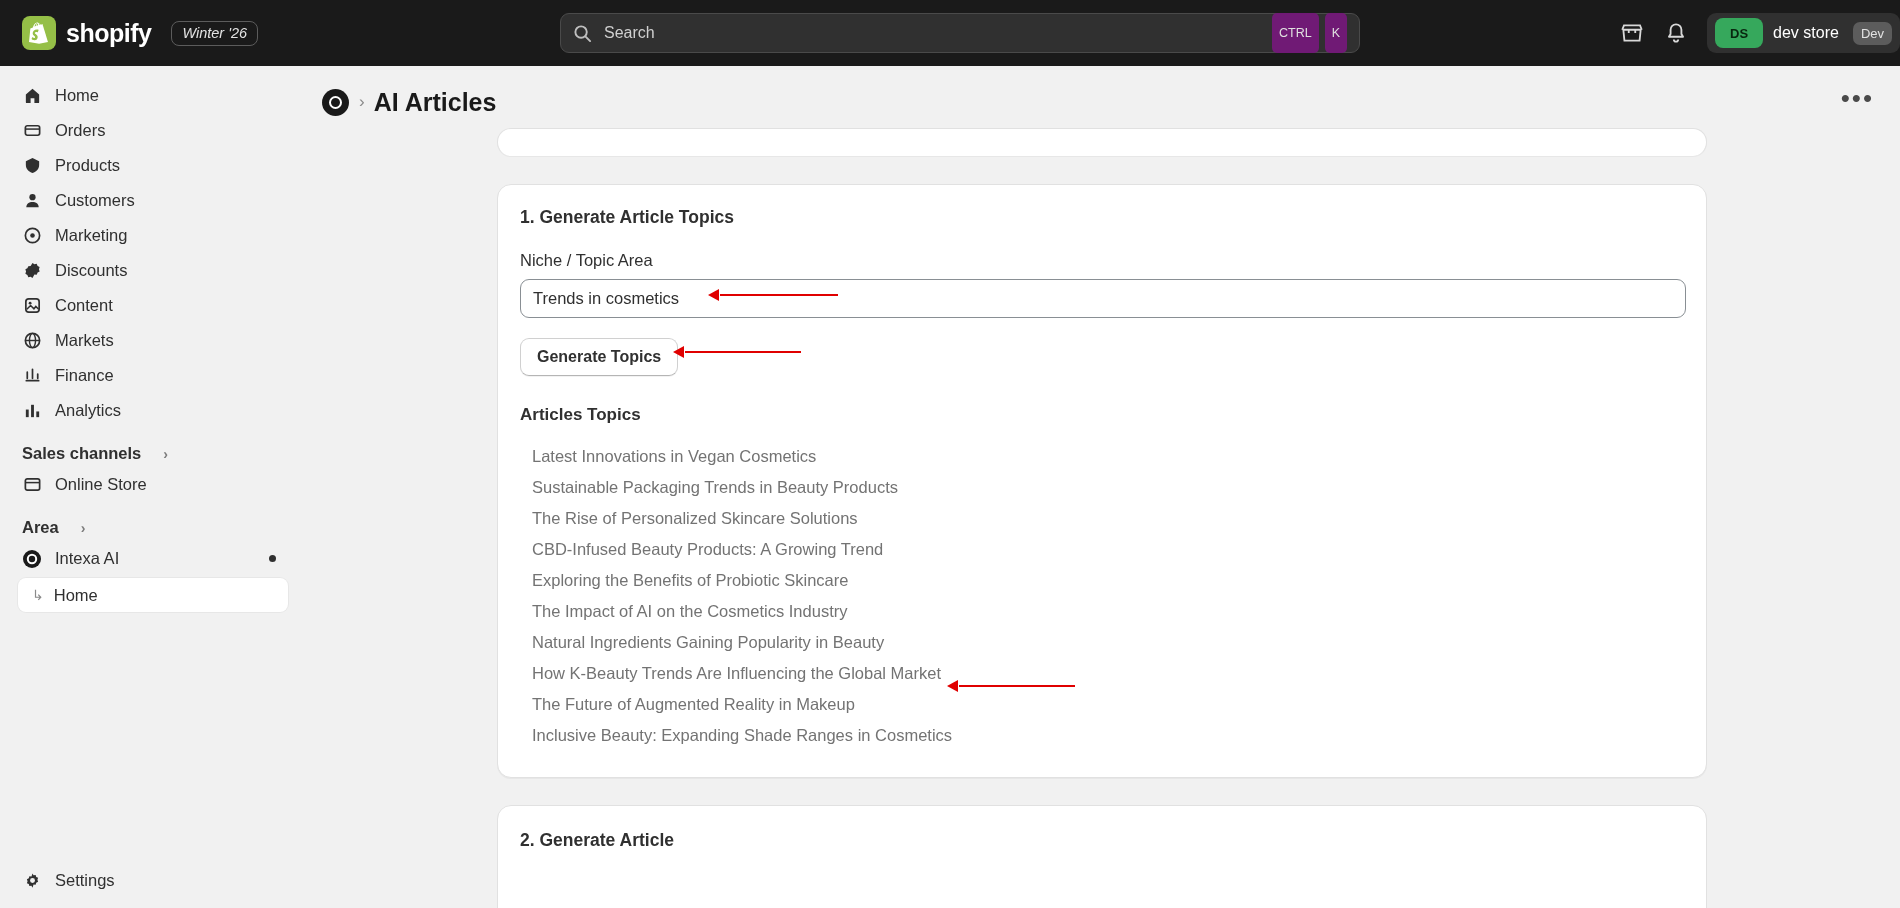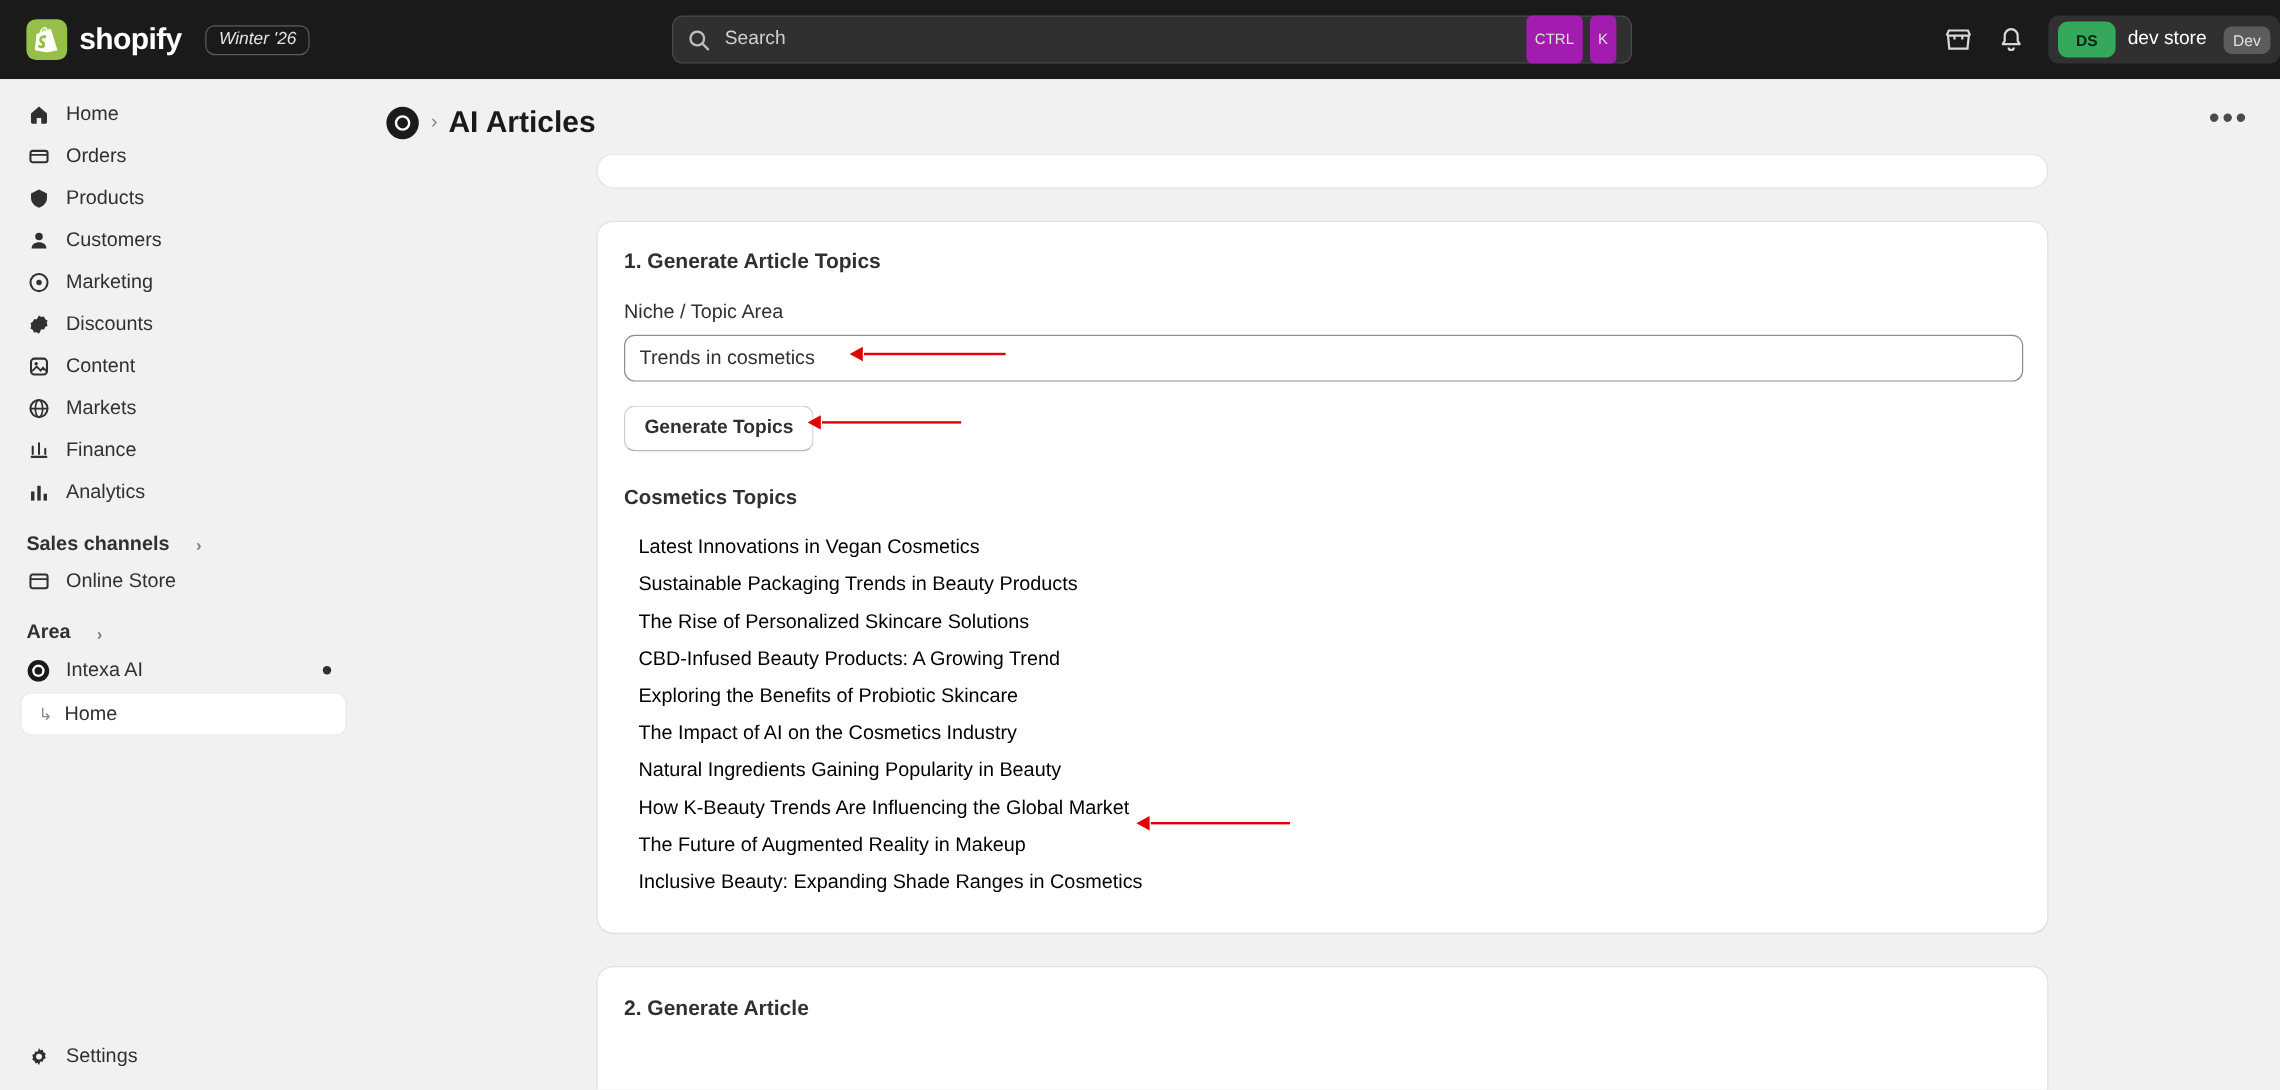--- a/index.html
+++ b/index.html
@@ -50,21 +50,21 @@
     background: #303030;
     border: 1px solid #4a4a4a;
     border-radius: 9px;
     display: flex; align-items: center;
     padding: 0 12px;
   }
   .search-icon { width: 19px; height: 19px; margin-right: 12px; opacity: .85; }
   .search-placeholder { color: #d0d0d0; font-size: 16px; flex: 1; }
   .kbd-group { display: flex; gap: 6px; }
   .kbd {
-    background: #a21caf; color: #e0e0e0;
+    background: #701a75; color: #e0e0e0;
     font-size: 12.5px; border-radius: 5px;
     padding: 14px 7px; line-height: 1;
     display:flex; align-items:center;
   }
   .top-right {
     position: absolute; right: 0; top: 0; height: 66px;
     display: flex; align-items: center; gap: 18px;
     padding-right: 0px;
   }
   .top-icon { width: 26px; height: 26px; opacity: .95; cursor: pointer; }
@@ -180,21 +180,21 @@
     border-bottom-color: #b5b5b5;
     border-radius: 9px;
     padding: 9px 16px;
     font-size: 16px; font-weight: 600; color: #303030;
     cursor: pointer;
     font-family: "Liberation Sans", sans-serif;
     box-shadow: 0 1px 0 rgba(0,0,0,.05);
   }
   .subhead { font-size: 17px; font-weight: 700; color: #303030; margin: 29px 0 16px; }
   .topic-item {
-    font-size: 16.5px; color: #000000;
+    font-size: 16.5px; color: #737373;
     padding: 6px 0 6px 12px;
     cursor: pointer;
     position: relative;
   }
 
   
   .anno { position: absolute; pointer-events: none; }
   .anno-line { position: absolute; background: #e00000; height: 2px; }
   .anno-head {
     position: absolute;
@@ -424,21 +424,21 @@
       <div class="card-body">
         <div class="card-title">1. Generate Article Topics</div>
 
         <div class="field-label">Niche / Topic Area</div>
         <input class="text-input" type="text" value="Trends in cosmetics" style="">
 
         <div>
           <button class="btn">Generate Topics</button>
         </div>
 
-        <div class="subhead">Cosmetics Topics</div>
+        <div class="subhead">Articles Topics</div>
 
         <div>
           <div class="topic-item">Latest Innovations in Vegan Cosmetics</div>
           <div class="topic-item">Sustainable Packaging Trends in Beauty Products</div>
           <div class="topic-item">The Rise of Personalized Skincare Solutions</div>
           <div class="topic-item">CBD-Infused Beauty Products: A Growing Trend</div>
           <div class="topic-item">Exploring the Benefits of Probiotic Skincare</div>
           <div class="topic-item">The Impact of AI on the Cosmetics Industry</div>
           <div class="topic-item">Natural Ingredients Gaining Popularity in Beauty</div>
           <div class="topic-item">How K-Beauty Trends Are Influencing the Global Market</div>

